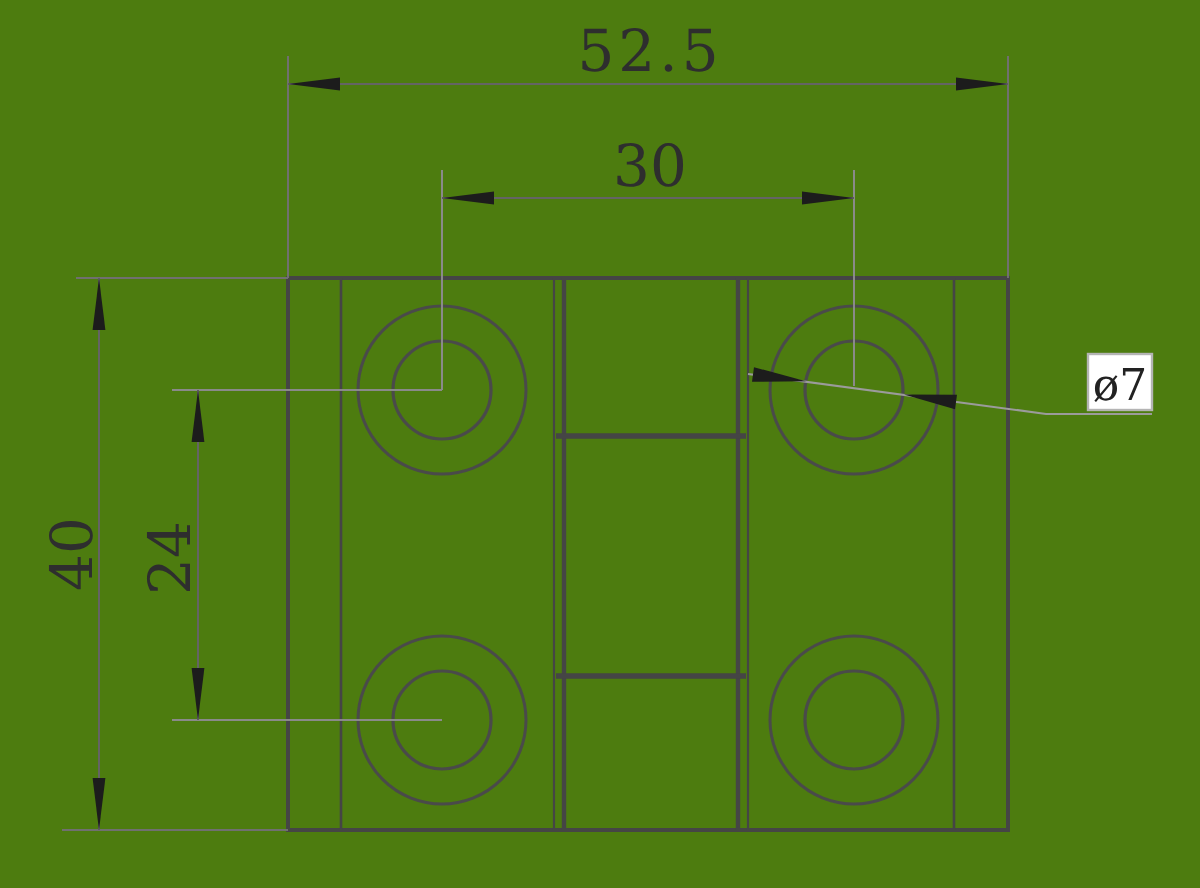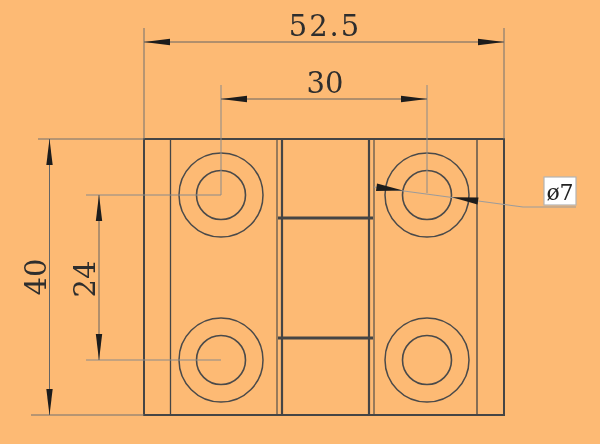--- a/index.html
+++ b/index.html
@@ -4,21 +4,21 @@
 <style>
   html, body {
     margin: 0;
     padding: 0;
     background: #ffffff;
   }
   .canvas {
     position: relative;
     width: 600px;
     height: 444px;
-    background: #fdba74;
+    background: #4d7c0f;
     overflow: hidden;
     font-family: "DejaVu Serif", "Liberation Serif", serif;
   }
   svg { display: block; }
 
   
   .part-stroke     { stroke: #454545; fill: none; }
   .edge-outer      { stroke-width: 2; }
   .edge-inner      { stroke-width: 1.3; }
   .edge-thin       { stroke-width: 1.1; }

